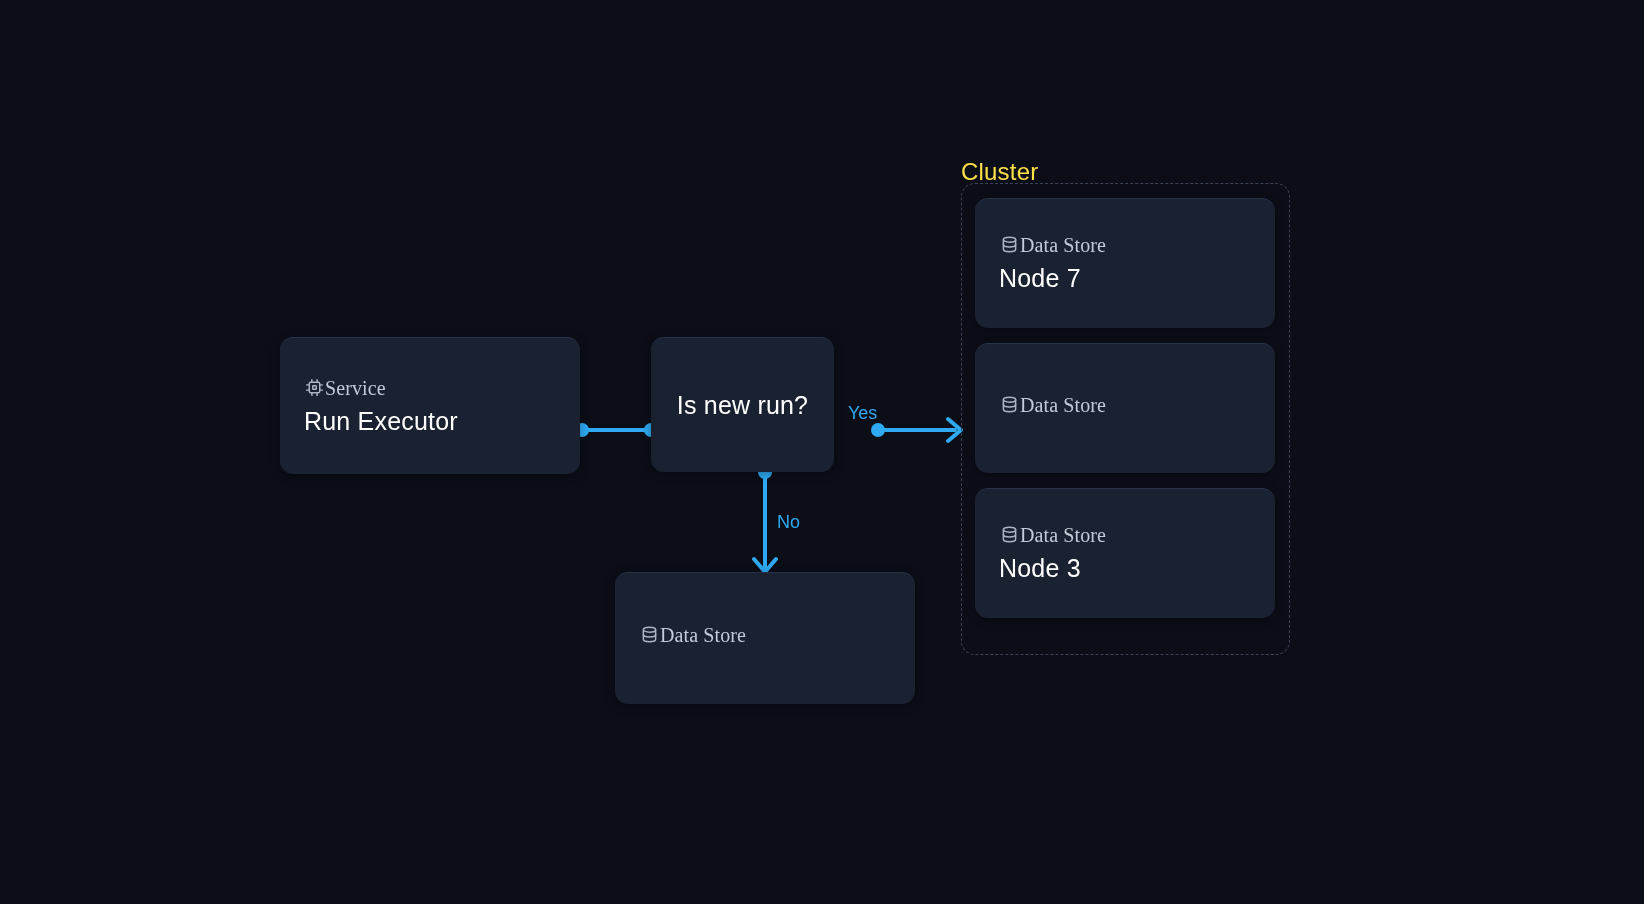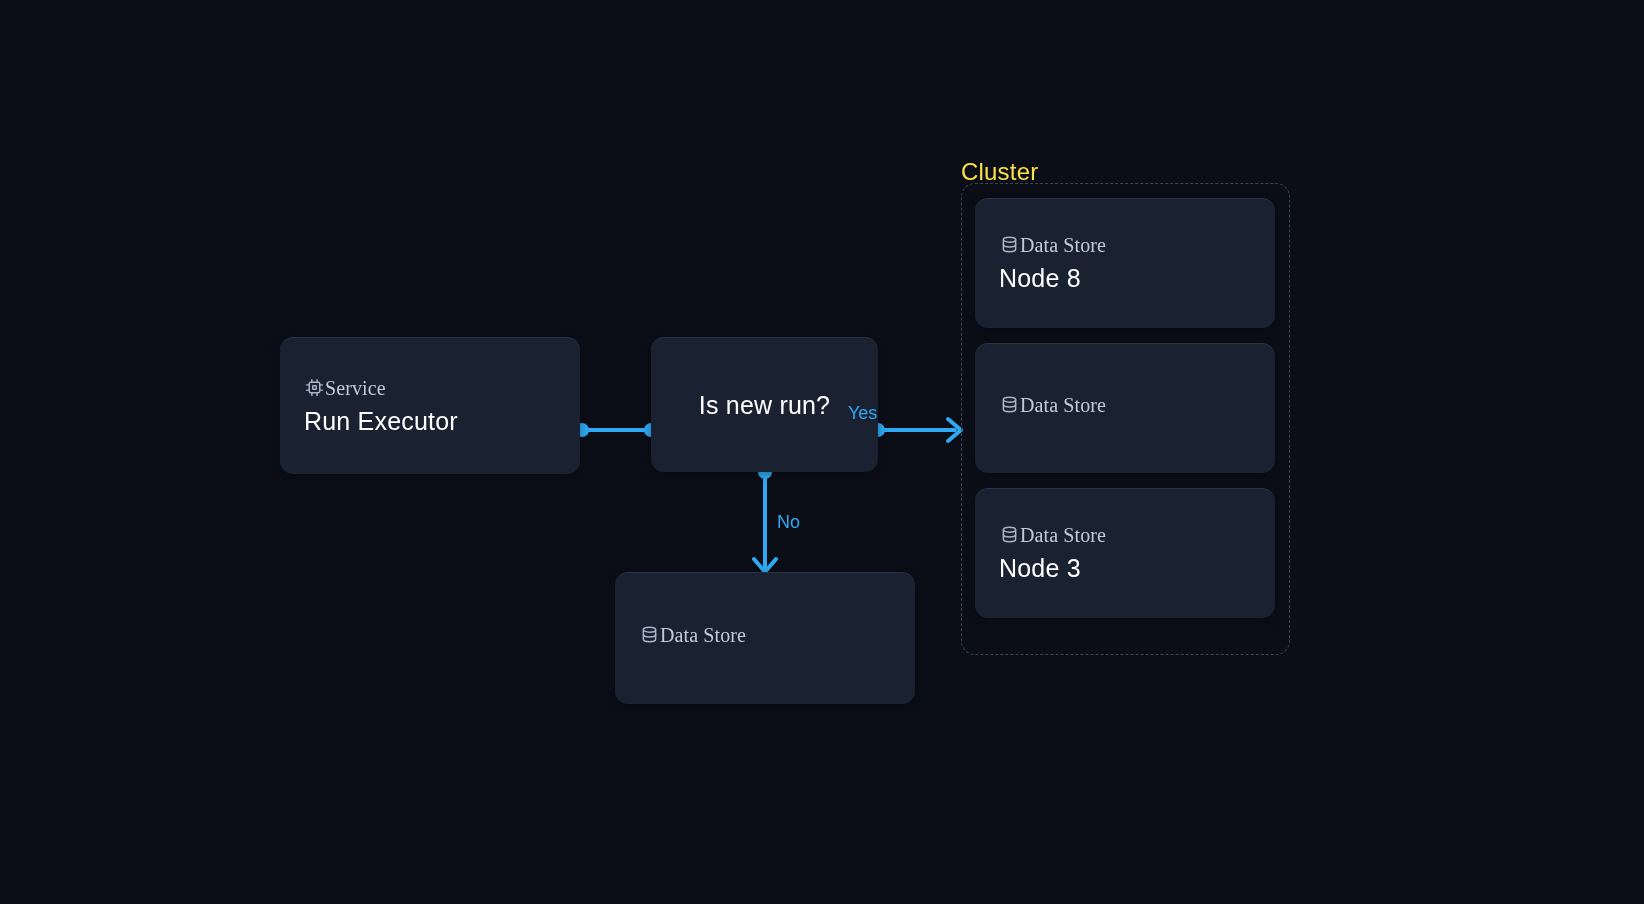--- a/index.html
+++ b/index.html
@@ -151,21 +151,21 @@
           <rect x="6" y="6" width="12" height="12" rx="1.6"></rect>
           <rect x="10" y="10" width="4" height="4" rx="0.6"></rect>
           <path d="M9 3v3M15 3v3M9 18v3M15 18v3M3 9h3M3 15h3M18 9h3M18 15h3"></path>
         </svg>
       </span>
       <span class="node-type">Service</span>
     </div>
     <div class="node-title">Run Executor</div>
   </div>
 
-  <div class="node decision" style="left:651px; top:337px; width:227px; height:135px;">
+  <div class="node decision" style="left:651px; top:337px; width:183px; height:135px;">
     <div class="node-title">Is new run?</div>
   </div>
 
   <div class="node" style="left:615px; top:572px; width:300px; height:132px;">
     <div class="node-head">
       <span class="node-icon">
         <svg viewBox="0 0 24 24" fill="none" stroke="currentColor" stroke-width="1.7" stroke-linecap="round" stroke-linejoin="round">
           <ellipse cx="12" cy="6.5" rx="7" ry="2.8"></ellipse>
           <path d="M5 6.5v11c0 1.55 3.13 2.8 7 2.8s7-1.25 7-2.8v-11"></path>
           <path d="M5 12c0 1.55 3.13 2.8 7 2.8s7-1.25 7-2.8"></path>
@@ -179,21 +179,21 @@
     <div class="node-head">
       <span class="node-icon">
         <svg viewBox="0 0 24 24" fill="none" stroke="currentColor" stroke-width="1.7" stroke-linecap="round" stroke-linejoin="round">
           <ellipse cx="12" cy="6.5" rx="7" ry="2.8"></ellipse>
           <path d="M5 6.5v11c0 1.55 3.13 2.8 7 2.8s7-1.25 7-2.8v-11"></path>
           <path d="M5 12c0 1.55 3.13 2.8 7 2.8s7-1.25 7-2.8"></path>
         </svg>
       </span>
       <span class="node-type">Data Store</span>
     </div>
-    <div class="node-title">Node 8</div>
+    <div class="node-title">Node 7</div>
   </div>
 
   <div class="node" style="left:975px; top:343px; width:300px; height:130px;">
     <div class="node-head">
       <span class="node-icon">
         <svg viewBox="0 0 24 24" fill="none" stroke="currentColor" stroke-width="1.7" stroke-linecap="round" stroke-linejoin="round">
           <ellipse cx="12" cy="6.5" rx="7" ry="2.8"></ellipse>
           <path d="M5 6.5v11c0 1.55 3.13 2.8 7 2.8s7-1.25 7-2.8v-11"></path>
           <path d="M5 12c0 1.55 3.13 2.8 7 2.8s7-1.25 7-2.8"></path>
         </svg>

